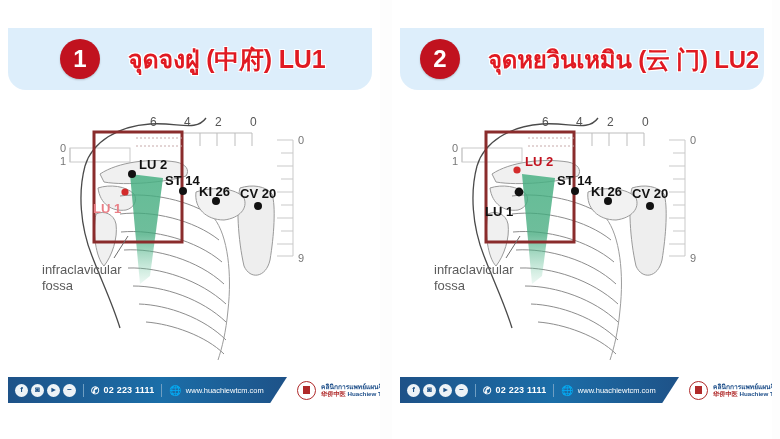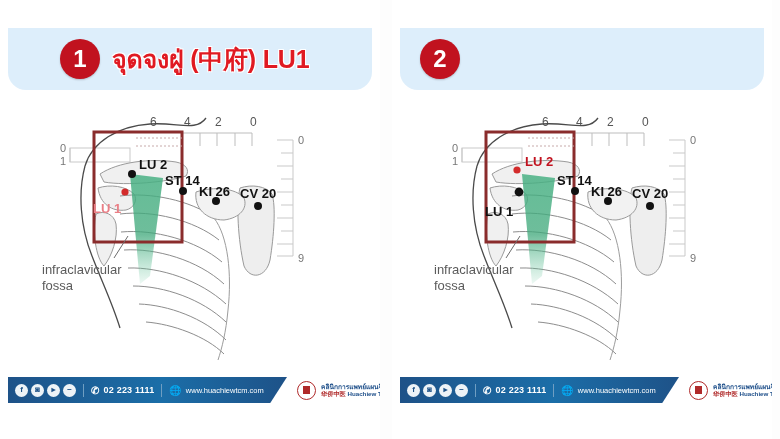--- a/index.html
+++ b/index.html
@@ -29,21 +29,21 @@
     width:40px;height:40px;border-radius:50%;
     background:#c1121f;
     color:#ffffff;
     font-size:24px;font-weight:bold;
     display:flex;align-items:center;justify-content:center;
     margin-left:52px;flex:0 0 auto;
     box-shadow:0 1px 2px rgba(0,0,0,.2);
   }
   .panel.right .badge{margin-left:20px;}
   .hdr-title{
-    margin-left:12px;
+    margin-left:28px;
     color:#e01a22;
     font-size:25px;
     font-weight:bold;
     white-space:nowrap;
     text-shadow:1px 1px 0 #fff, -1px 1px 0 #fff, 1px -1px 0 #fff, -1px -1px 0 #fff;
     letter-spacing:-0.2px;
   }
   .panel.right .hdr-title{font-size:24px;}
 
   
@@ -243,20 +243,21 @@
           </span>
         </span>
       </div>
     </div>
   </div>
 
   <div class="panel right">
 
     <div class="hdr">
       <div class="badge">2</div>
+      <div class="hdr-title ptxt">จุดหยวินเหมิน (云 门) LU2</div>
     </div>
 
     <div class="diagram">
       <svg viewBox="0 0 380 280" xmlns="http://www.w3.org/2000/svg">
         <g stroke="#c9c9c9" fill="none" stroke-width="1">
           <rect x="70" y="52" width="60" height="14"></rect>
           <line x1="70" y1="52" x2="70" y2="66"></line>
         </g>
         <text x="60" y="56" font-size="11" fill="#777">0</text>
         <text x="60" y="69" font-size="11" fill="#777">1</text>

